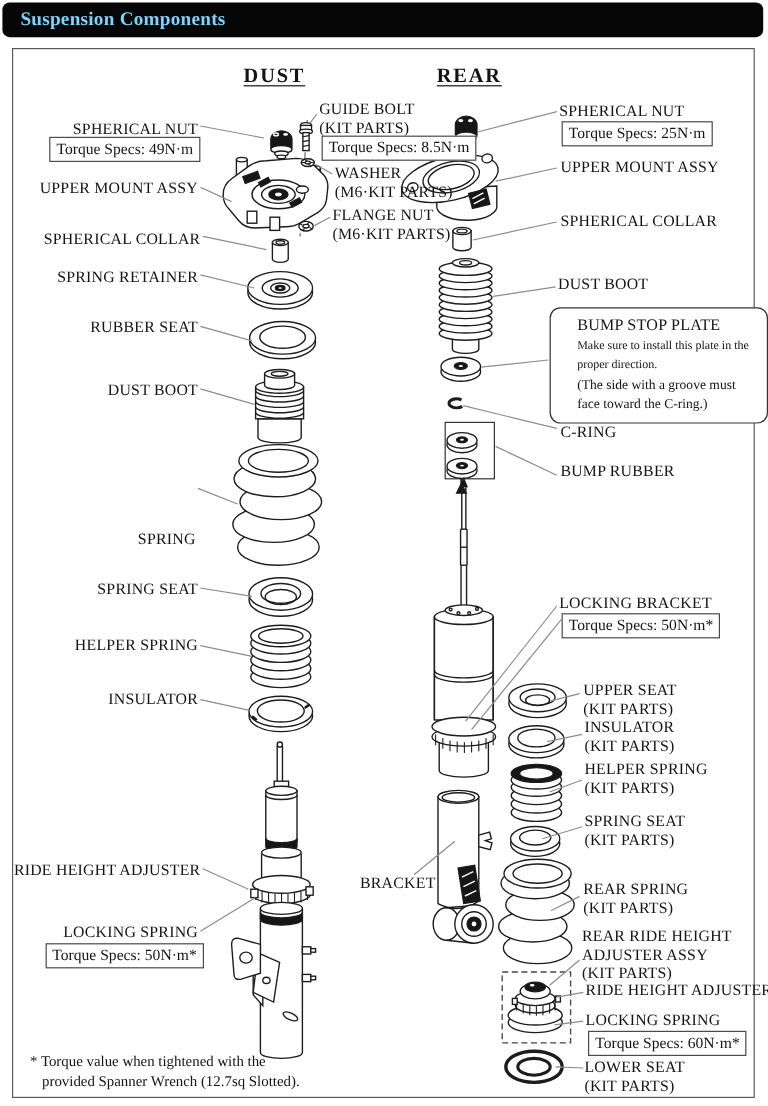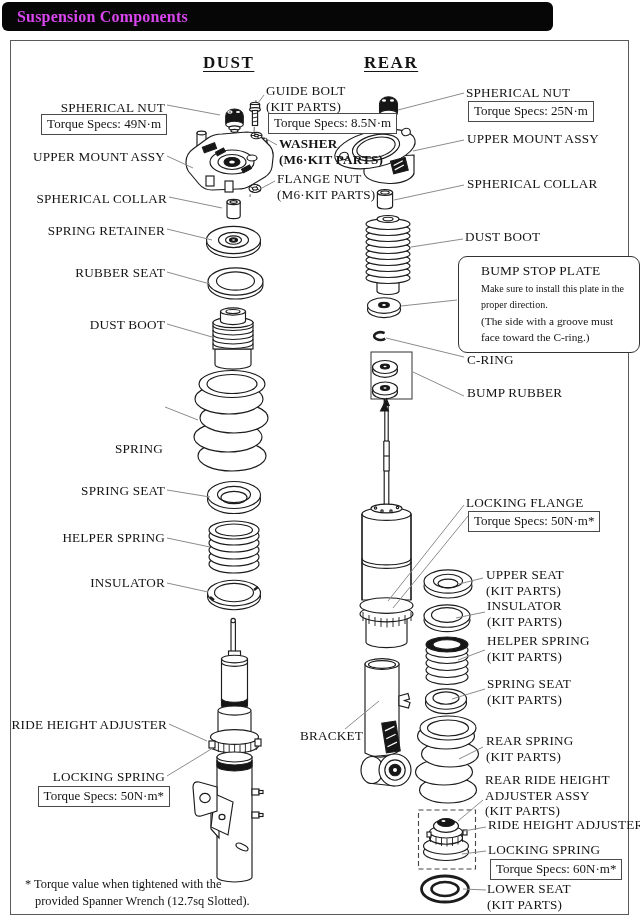--- a/index.html
+++ b/index.html
@@ -1,19 +1,19 @@
 <!DOCTYPE html>
 <html><head>
 <meta charset="utf-8">
 <style>
   html,body{margin:0;padding:0;background:#fff;}
   #page{position:relative;width:640px;height:922px;background:#fff;overflow:hidden;
         font-family:"Liberation Serif",serif;color:#141414;}
-  .banner{position:absolute;left:2px;top:2px;width:551px;height:29px;background:#060606;
-          border-radius:6px;color:#d946ef;font-weight:bold;font-size:16px;line-height:29px;
+  .banner{position:absolute;left:2px;top:2px;width:634px;height:29px;background:#060606;
+          border-radius:6px;color:#7dd3fc;font-weight:bold;font-size:16px;line-height:29px;
           padding-left:15px;box-sizing:border-box;letter-spacing:.2px;}
   .frame{position:absolute;left:10px;top:40px;width:617px;height:873px;border:1px solid #5a5a5a;}
   .hdr{position:absolute;font-weight:bold;font-size:17px;letter-spacing:1.5px;
        text-decoration:underline;text-underline-offset:3px;white-space:nowrap;}
   .lbl{position:absolute;font-size:13.2px;line-height:15.5px;letter-spacing:.2px;
        white-space:nowrap;}
   .lbl.ra{text-align:right;}
   .tq{position:absolute;border:1px solid #4a4a4a;background:#fff;font-size:13px;
       line-height:16px;padding:1px 5px 2px;white-space:nowrap;}
   .note-box{position:absolute;border:1.4px solid #333;border-radius:9px;background:#fff;
@@ -457,21 +457,21 @@
   <div class="lbl ra" style="right:475px;top:575px;">INSULATOR</div>
   <div class="lbl ra" style="right:473px;top:717px;">RIDE HEIGHT ADJUSTER</div>
   <div class="lbl ra" style="right:475px;top:769px;">LOCKING SPRING</div>
   <div class="tq" style="right:470px;top:786px;">Torque Specs: 50N·m*</div>
 
   <div class="lbl" style="left:266px;top:83px;">
     <div>GUIDE BOLT</div>
     <div>(KIT PARTS)</div>
   </div>
   <div class="tq" style="left:268px;top:113px;">Torque Specs: 8.5N·m</div>
-  <div class="lbl" style="left:279px;top:136px;font-weight:bold;">
+  <div class="lbl" style="left:279px;top:136px;">
     <div>WASHER</div>
     <div>(M6·KIT PARTS)</div>
   </div>
   <div class="lbl" style="left:277px;top:171px;">
     <div>FLANGE NUT</div>
     <div>(M6·KIT PARTS)</div>
   </div>
 
   <div class="lbl" style="left:466px;top:85px;">SPHERICAL NUT</div>
   <div class="tq" style="left:468px;top:101px;">Torque Specs: 25N·m</div>
@@ -480,21 +480,21 @@
   <div class="lbl" style="left:465px;top:229px;">DUST BOOT</div>
 
   <div class="note-box" style="left:458px;top:256px;">
     <div class="nb-title">BUMP STOP PLATE</div>
     <div class="nb-text">Make sure to install this plate in the proper direction.</div>
     <div class="nb-text2">(The side with a groove must face toward the C-ring.)</div>
   </div>
 
   <div class="lbl" style="left:467px;top:352px;">C-RING</div>
   <div class="lbl" style="left:467px;top:385px;">BUMP RUBBER</div>
-  <div class="lbl" style="left:466px;top:495px;">LOCKING FLANGE</div>
+  <div class="lbl" style="left:466px;top:495px;">LOCKING BRACKET</div>
   <div class="tq" style="left:468px;top:511px;">Torque Specs: 50N·m*</div>
 
   <div class="lbl" style="left:486px;top:567px;">
     <div>UPPER SEAT</div>
     <div>(KIT PARTS)</div>
   </div>
   <div class="lbl" style="left:487px;top:598px;">
     <div>INSULATOR</div>
     <div>(KIT PARTS)</div>
   </div>

